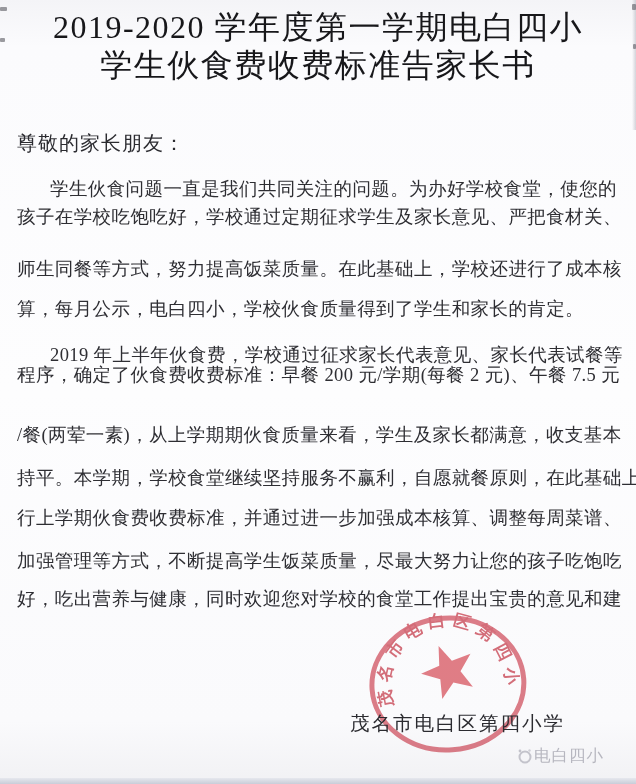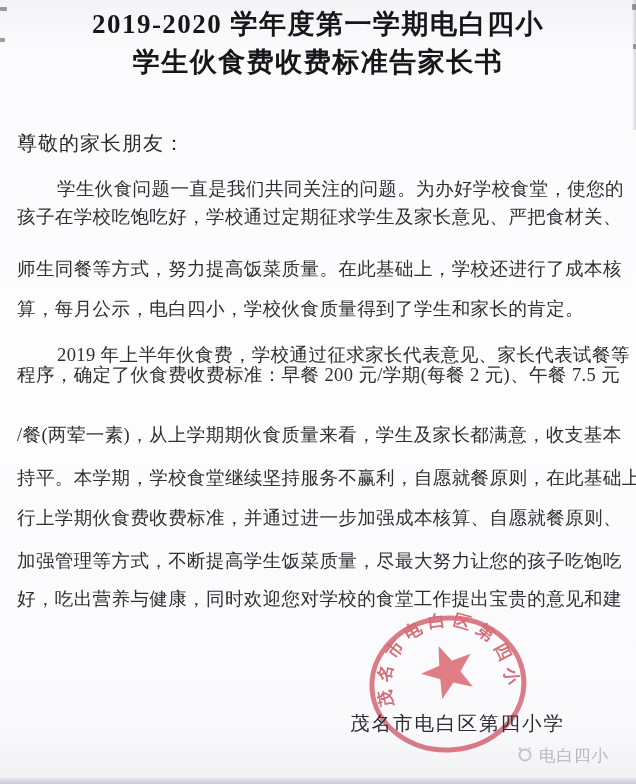--- a/index.html
+++ b/index.html
@@ -13,27 +13,27 @@
     color:#2b2b30;
   }
   .line{
     position:absolute;
     left:17px;
     white-space:nowrap;
     font-size:18.5px;
     letter-spacing:0.4px;
     color:#2e2e33;
   }
-  .indent{left:57px;}
+  .indent{left:50px;}
   .title-line{
     position:absolute;
     left:0;width:100%;
     text-align:center;
-    font-weight:bold;
-    font-size:27px;
+    font-weight:normal;
+    font-size:32px;
     letter-spacing:1.5px;
     color:#17171a;
   }
   .salutation{
     position:absolute;
     left:17px;top:130px;
     font-size:20px;
     letter-spacing:1px;
   }
   .signature{
@@ -56,21 +56,21 @@
     left:358px;top:608px;
     width:180px;height:155px;
     opacity:0.82;
     mix-blend-mode:multiply;
     transform:rotate(-4deg);
     z-index:2;
   }
   .watermark{
     position:absolute;
     left:516px;top:745px;
-    display:flex;gap:5px;
+    display:flex;align-items:center;
     z-index:4;
   }
   .watermark-label{
     font-size:16.5px;
     color:#b6b6bf;
     letter-spacing:1px;
     font-family:"Liberation Sans","DejaVu Sans",sans-serif;
   }
   .bottom-band{
     position:absolute;
@@ -96,21 +96,21 @@
 
   <div class="line indent" style="top:176px">学生伙食问题一直是我们共同关注的问题。为办好学校食堂，使您的</div>
   <div class="line" style="top:204px">孩子在学校吃饱吃好，学校通过定期征求学生及家长意见、严把食材关、</div>
   <div class="line" style="top:256px">师生同餐等方式，努力提高饭菜质量。在此基础上，学校还进行了成本核</div>
   <div class="line" style="top:296px">算，每月公示，电白四小，学校伙食质量得到了学生和家长的肯定。</div>
 
   <div class="line indent" style="top:342px">2019 年上半年伙食费，学校通过征求家长代表意见、家长代表试餐等</div>
   <div class="line" style="top:362px">程序，确定了伙食费收费标准：早餐 200 元/学期(每餐 2 元)、午餐 7.5 元</div>
   <div class="line" style="top:422px">/餐(两荤一素)，从上学期期伙食质量来看，学生及家长都满意，收支基本</div>
   <div class="line" style="top:465px">持平。本学期，学校食堂继续坚持服务不赢利，自愿就餐原则，在此基础上</div>
-  <div class="line" style="top:505px">行上学期伙食费收费标准，并通过进一步加强成本核算、自愿就餐原则、</div>
+  <div class="line" style="top:505px">行上学期伙食费收费标准，并通过进一步加强成本核算、调整每周菜谱、</div>
   <div class="line" style="top:548px">加强管理等方式，不断提高学生饭菜质量，尽最大努力让您的孩子吃饱吃</div>
   <div class="line" style="top:586px">好，吃出营养与健康，同时欢迎您对学校的食堂工作提出宝贵的意见和建</div>
 
   <svg class="stamp" viewBox="0 0 180 155" aria-hidden="true">
     <defs>
       <path id="sealArc" d="M 35.5 95.8 A 58 58 0 1 1 144.5 95.8" fill="none"></path>
     </defs>
     <ellipse cx="90" cy="76" rx="76" ry="66" fill="none" stroke="#d4505e" stroke-width="5" opacity="0.9"></ellipse>
     <g transform="translate(92,64) rotate(-18)">
       <polygon fill="#dc5a64" opacity="0.95" points="0,-28 6.8,-9.3 26.6,-8.7 10.9,3.6 16.5,22.7 0,11.5 -16.5,22.7 -10.9,3.6 -26.6,-8.7 -6.8,-9.3"></polygon>

